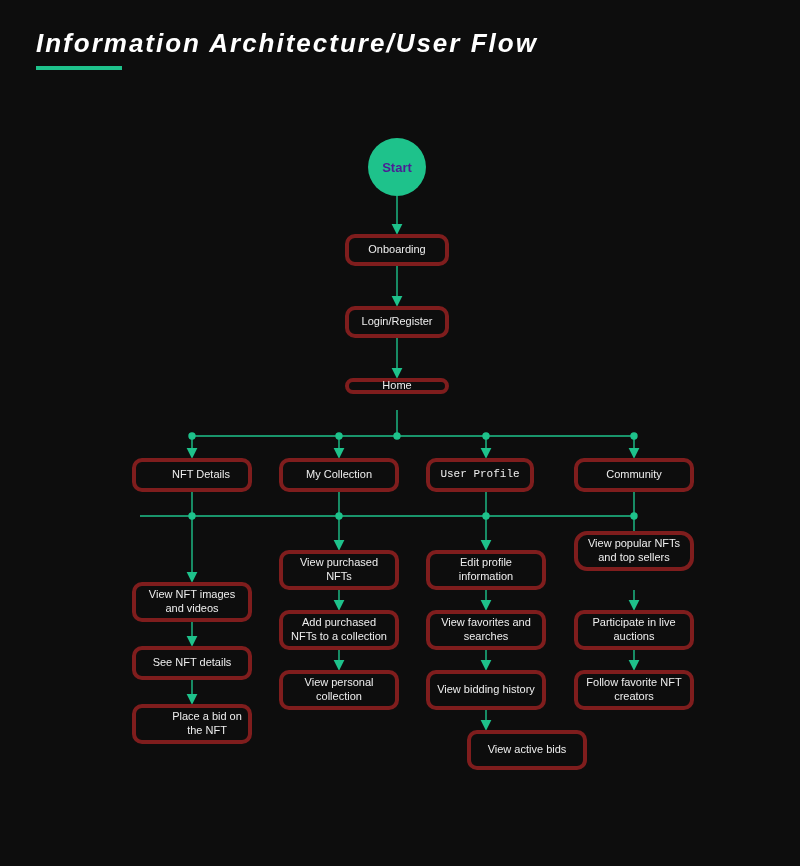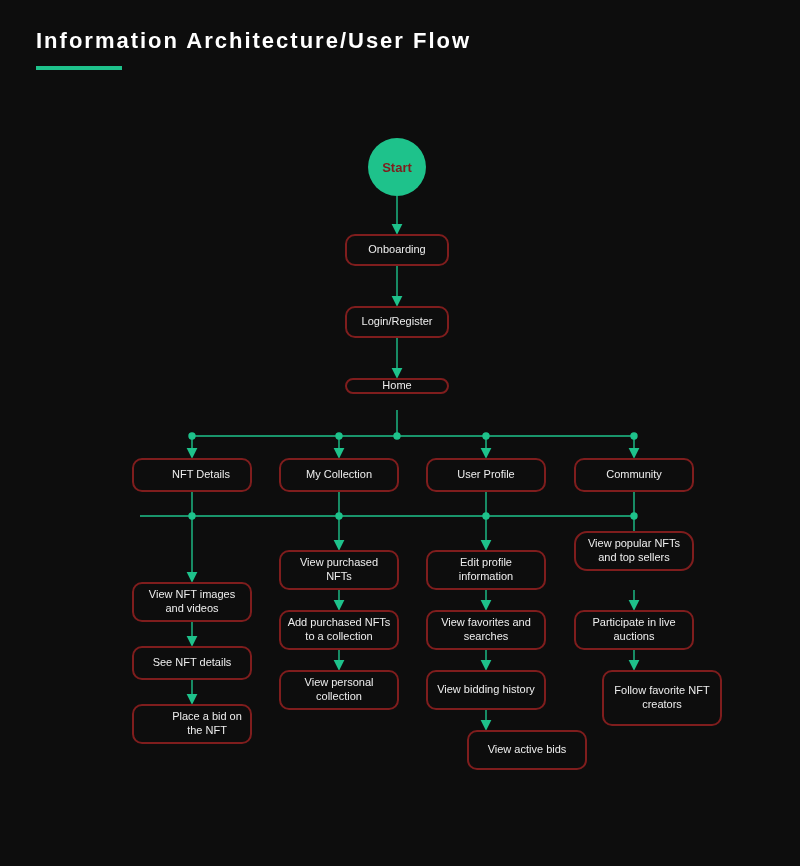--- a/index.html
+++ b/index.html
@@ -6,60 +6,61 @@
   body {
     background: #0d0d0d;
     color: #fff;
     font-family: Arial, Helvetica, sans-serif;
     width: 800px;
     height: 866px;
     position: relative;
     overflow: hidden;
   }
   .title {
-    font-size: 22px;
+    font-size: 26px;
     font-weight: 900;
+    font-style: italic;
     letter-spacing: 2px;
     padding: 28px 0 0 36px;
     position: relative;
   }
   .underline {
     position: absolute;
     left: 36px;
     top: 66px;
     width: 86px;
     height: 4px;
     background: #1ec28b;
   }
   .canvas {
     position: absolute;
     left: 0; top: 0;
     width: 800px; height: 866px;
     pointer-events: none;
   }
   .node {
     position: absolute;
-    border: 2px solid #7f1d1d;
+    border: 4px solid #7f1d1d;
     border-radius: 10px;
     background: #0d0d0d;
     color: #eee;
     font-size: 11px;
     display: flex;
     align-items: center;
     justify-content: center;
     text-align: center;
     padding: 0 6px;
     line-height: 1.25;
   }
   .start {
     position: absolute;
     width: 58px; height: 58px;
     border-radius: 50%;
     background: #1ec28b;
-    color: #7f1d1d;
+    color: #4c1d95;
     font-size: 13px;
     font-weight: 600;
     display: flex;
     align-items: center;
     justify-content: center;
   }
 </style>
 </head>
 <body>
 
@@ -123,31 +124,31 @@
 </svg>
 
 <div class="start" style="left:368px; top:138px;">Start</div>
 
 <div class="node" style="left:345px; top:234px; width:104px; height:32px;">Onboarding</div>
 <div class="node" style="left:345px; top:306px; width:104px; height:32px;">Login/Register</div>
 <div class="node" style="left:345px; top:378px; width:104px; height:16px;">Home</div>
 
 <div class="node" style="left:132px; top:458px; width:120px; height:34px;padding-left:24px;">NFT Details</div>
 <div class="node" style="left:279px; top:458px; width:120px; height:34px;">My Collection</div>
-<div class="node" style="left:426px; top:458px; width:120px; height:34px;">User Profile</div>
+<div class="node" style="left:426px; top:458px; width:108px; height:34px;font-family:Liberation Mono, monospace;">User Profile</div>
 <div class="node" style="left:574px; top:458px; width:120px; height:34px;">Community</div>
 
 <div class="node" style="left:132px; top:582px; width:120px; height:40px;">View NFT images and videos</div>
 <div class="node" style="left:132px; top:646px; width:120px; height:34px;">See NFT details</div>
 <div class="node" style="left:132px; top:704px; width:120px; height:40px;padding-left:36px;">Place a bid on the NFT</div>
 
 <div class="node" style="left:279px; top:550px; width:120px; height:40px;">View purchased NFTs</div>
 <div class="node" style="left:279px; top:610px; width:120px; height:40px;">Add purchased NFTs to a collection</div>
 <div class="node" style="left:279px; top:670px; width:120px; height:40px;">View personal collection</div>
 
 <div class="node" style="left:426px; top:550px; width:120px; height:40px;">Edit profile information</div>
 <div class="node" style="left:426px; top:610px; width:120px; height:40px;">View  favorites and searches</div>
 <div class="node" style="left:426px; top:670px; width:120px; height:40px;">View bidding history</div>
 <div class="node" style="left:426px; top:730px; width:120px; height:40px;margin-left:41px;">View active bids</div>
 
 <div class="node" style="left:574px; top:531px; width:120px; height:40px;border-radius:13px;">View popular NFTs and top sellers</div>
 <div class="node" style="left:574px; top:610px; width:120px; height:40px;">Participate in live auctions</div>
-<div class="node" style="left:602px; top:670px; width:120px; height:56px;">Follow favorite NFT creators</div>
+<div class="node" style="left:574px; top:670px; width:120px; height:40px;">Follow favorite NFT creators</div>
 
 </body></html>

